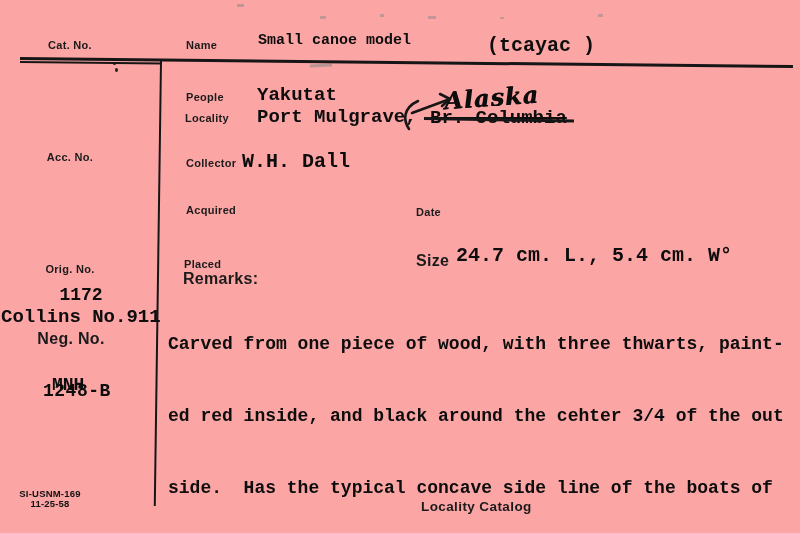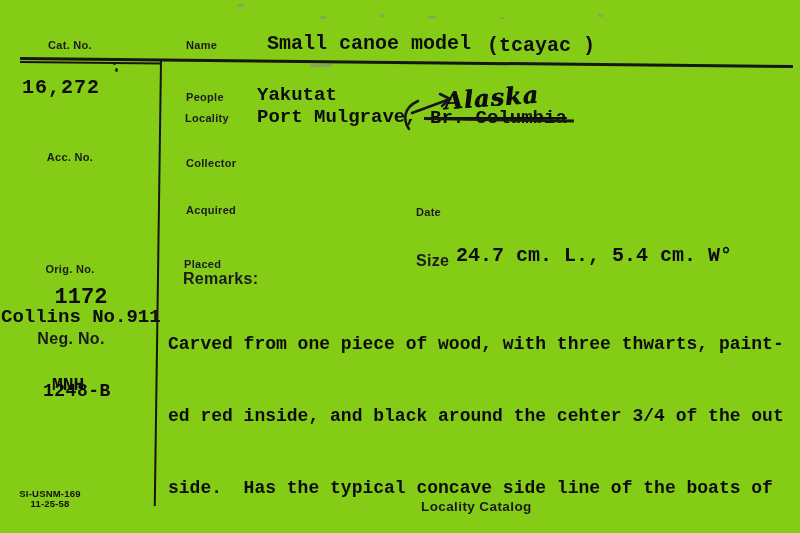--- a/index.html
+++ b/index.html
@@ -1,17 +1,17 @@
 <!DOCTYPE html>
 <html><head>
 <meta charset="utf-8">
 <style>
   html,body{margin:0;padding:0;background:#ffffff;}
   .card{
-    position:relative;width:800px;height:533px;background:#84cc16;overflow:hidden;
+    position:relative;width:800px;height:533px;background:#fca5a5;overflow:hidden;
     font-family:"Liberation Sans",sans-serif;color:#111;
   }
   .abs{position:absolute;}
   
   .lbl{
     font-family:"Liberation Sans",sans-serif;font-weight:700;color:#1b1b1b;
     font-size:11px;letter-spacing:.3px;white-space:pre;
   }
   .lbl-sm{font-size:16px;}
   
@@ -42,31 +42,30 @@
   <div class="abs speck" style="left:380px;top:14px;width:4px;height:3px;"></div>
   <div class="abs speck" style="left:428px;top:16px;width:8px;height:3px;"></div>
   <div class="abs speck" style="left:500px;top:17px;width:4px;height:2px;"></div>
   <div class="abs speck" style="left:598px;top:14px;width:5px;height:3px;"></div>
   <div class="abs speck" style="left:310px;top:64px;width:22px;height:3px;opacity:.6;transform:rotate(-2deg);"></div>
   <div class="abs dot" style="left:113px;top:62px;width:3px;height:3px;"></div>
   <div class="abs dot" style="left:115px;top:68px;width:3px;height:4px;"></div>
 
   <div class="abs lbl ctr" style="left:10px;top:39px;width:120px;">Cat. No.</div>
   <div class="abs lbl" style="left:186px;top:39px;">Name</div>
-  <div class="abs mono" style="left:267px;top:32px;font-size:20px;">Small canoe model</div>
+  <div class="abs mono" style="left:258px;top:32px;font-size:15px;">Small canoe model</div>
   <div class="abs mono" style="left:487px;top:34px;font-size:20px;text-align:center;">(tcayac )</div>
 
   <div class="abs rule" style="left:20px;top:57px;width:773px;height:3px;transform:rotate(0.6deg);transform-origin:left center;"></div>
   <div class="abs rule" style="left:20px;top:61px;width:142px;height:2px;transform:rotate(0.6deg);transform-origin:left center;"></div>
   <div class="abs rule" style="left:160px;top:61px;width:2px;height:445px;transform:rotate(0.8deg);transform-origin:top center;"></div>
 
-  <div class="abs mono ctr" style="left:0px;top:76px;width:122px;font-size:20px;letter-spacing:1px;">16,272</div>
   <div class="abs lbl ctr" style="left:10px;top:151px;width:120px;">Acc. No.</div>
   <div class="abs lbl ctr" style="left:10px;top:263px;width:120px;">Orig. No.</div>
-  <div class="abs mono ctr" style="left:21px;top:285px;width:120px;font-size:22px;">1172</div>
+  <div class="abs mono ctr" style="left:21px;top:285px;width:120px;font-size:18px;">1172</div>
   <div class="abs mono" style="left:1px;top:306px;font-size:19px;">Collins No.911</div>
   <div class="abs lbl-sm lbl ctr" style="left:11px;top:330px;width:120px;">Neg. No.</div>
   <div class="abs mono" style="left:52px;top:375px;font-size:18px;">MNH</div>
   <div class="abs mono" style="left:43px;top:381px;font-size:18px;letter-spacing:.5px;">1248-B</div>
   <div class="abs ctr" style="left:13px;top:489px;width:74px;font-weight:700;font-size:9.5px;line-height:10px;letter-spacing:.2px;">
     <div>SI-USNM-169</div>
     <div>11-25-58</div>
   </div>
 
   <div class="abs lbl" style="left:186px;top:91px;">People</div>
@@ -77,20 +76,21 @@
   <div class="abs mono struck" style="left:430px;top:107px;font-size:19px;">Br. Columbia</div>
   <div class="abs rule" style="left:424px;top:117px;width:150px;height:3px;transform:rotate(1deg);transform-origin:left center;"></div>
   <div class="abs hand" style="left:444px;top:83px;">Alaska</div>
   <svg class="abs" style="left:400px;top:86px;" width="70" height="50" viewBox="0 0 70 50">
     <path d="M 9,43 C 3,34 3,22 18,15" fill="none" stroke="#161616" stroke-width="2.6" stroke-linecap="round"></path>
     <path d="M 12,27 L 50,13" fill="none" stroke="#161616" stroke-width="2.6" stroke-linecap="round"></path>
     <path d="M 50,13 L 40,8 M 50,13 L 42,20" fill="none" stroke="#161616" stroke-width="2.6" stroke-linecap="round"></path>
   </svg>
 
   <div class="abs lbl" style="left:186px;top:157px;">Collector</div>
+  <div class="abs mono" style="left:242px;top:150px;font-size:20px;">W.H. Dall</div>
 
   <div class="abs lbl" style="left:186px;top:204px;">Acquired</div>
   <div class="abs lbl" style="left:416px;top:206px;">Date</div>
 
   <div class="abs lbl" style="left:184px;top:250px;margin-top:8px;">Placed</div>
   <div class="abs lbl lbl-sm" style="left:416px;top:252px;">Size</div>
   <div class="abs mono" style="left:456px;top:244px;font-size:20px;">24.7 cm. L., 5.4 cm. W°</div>
 
   <div class="abs lbl lbl-sm" style="left:183px;top:270px;">Remarks:</div>
 

